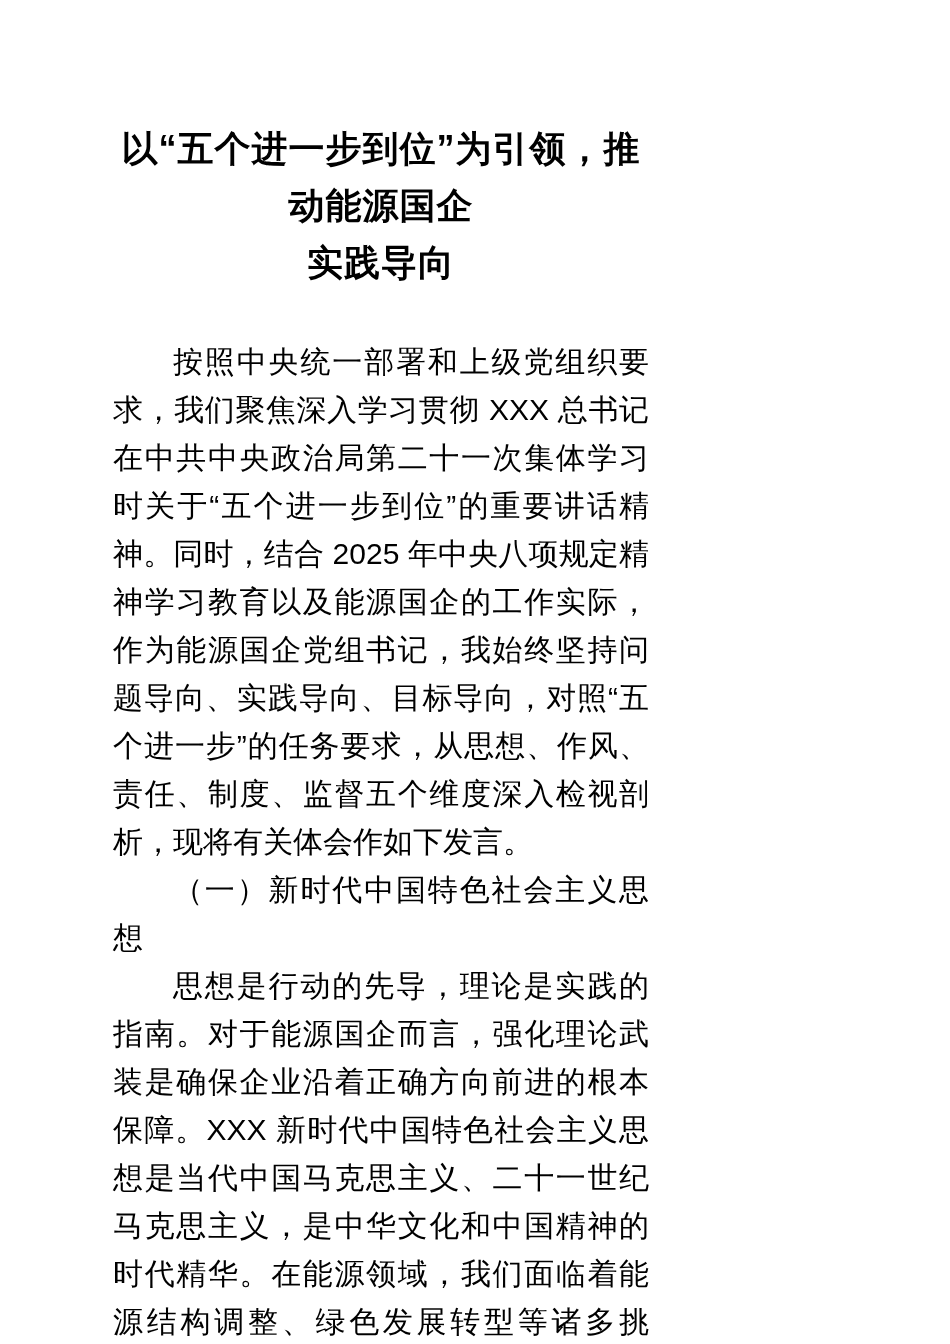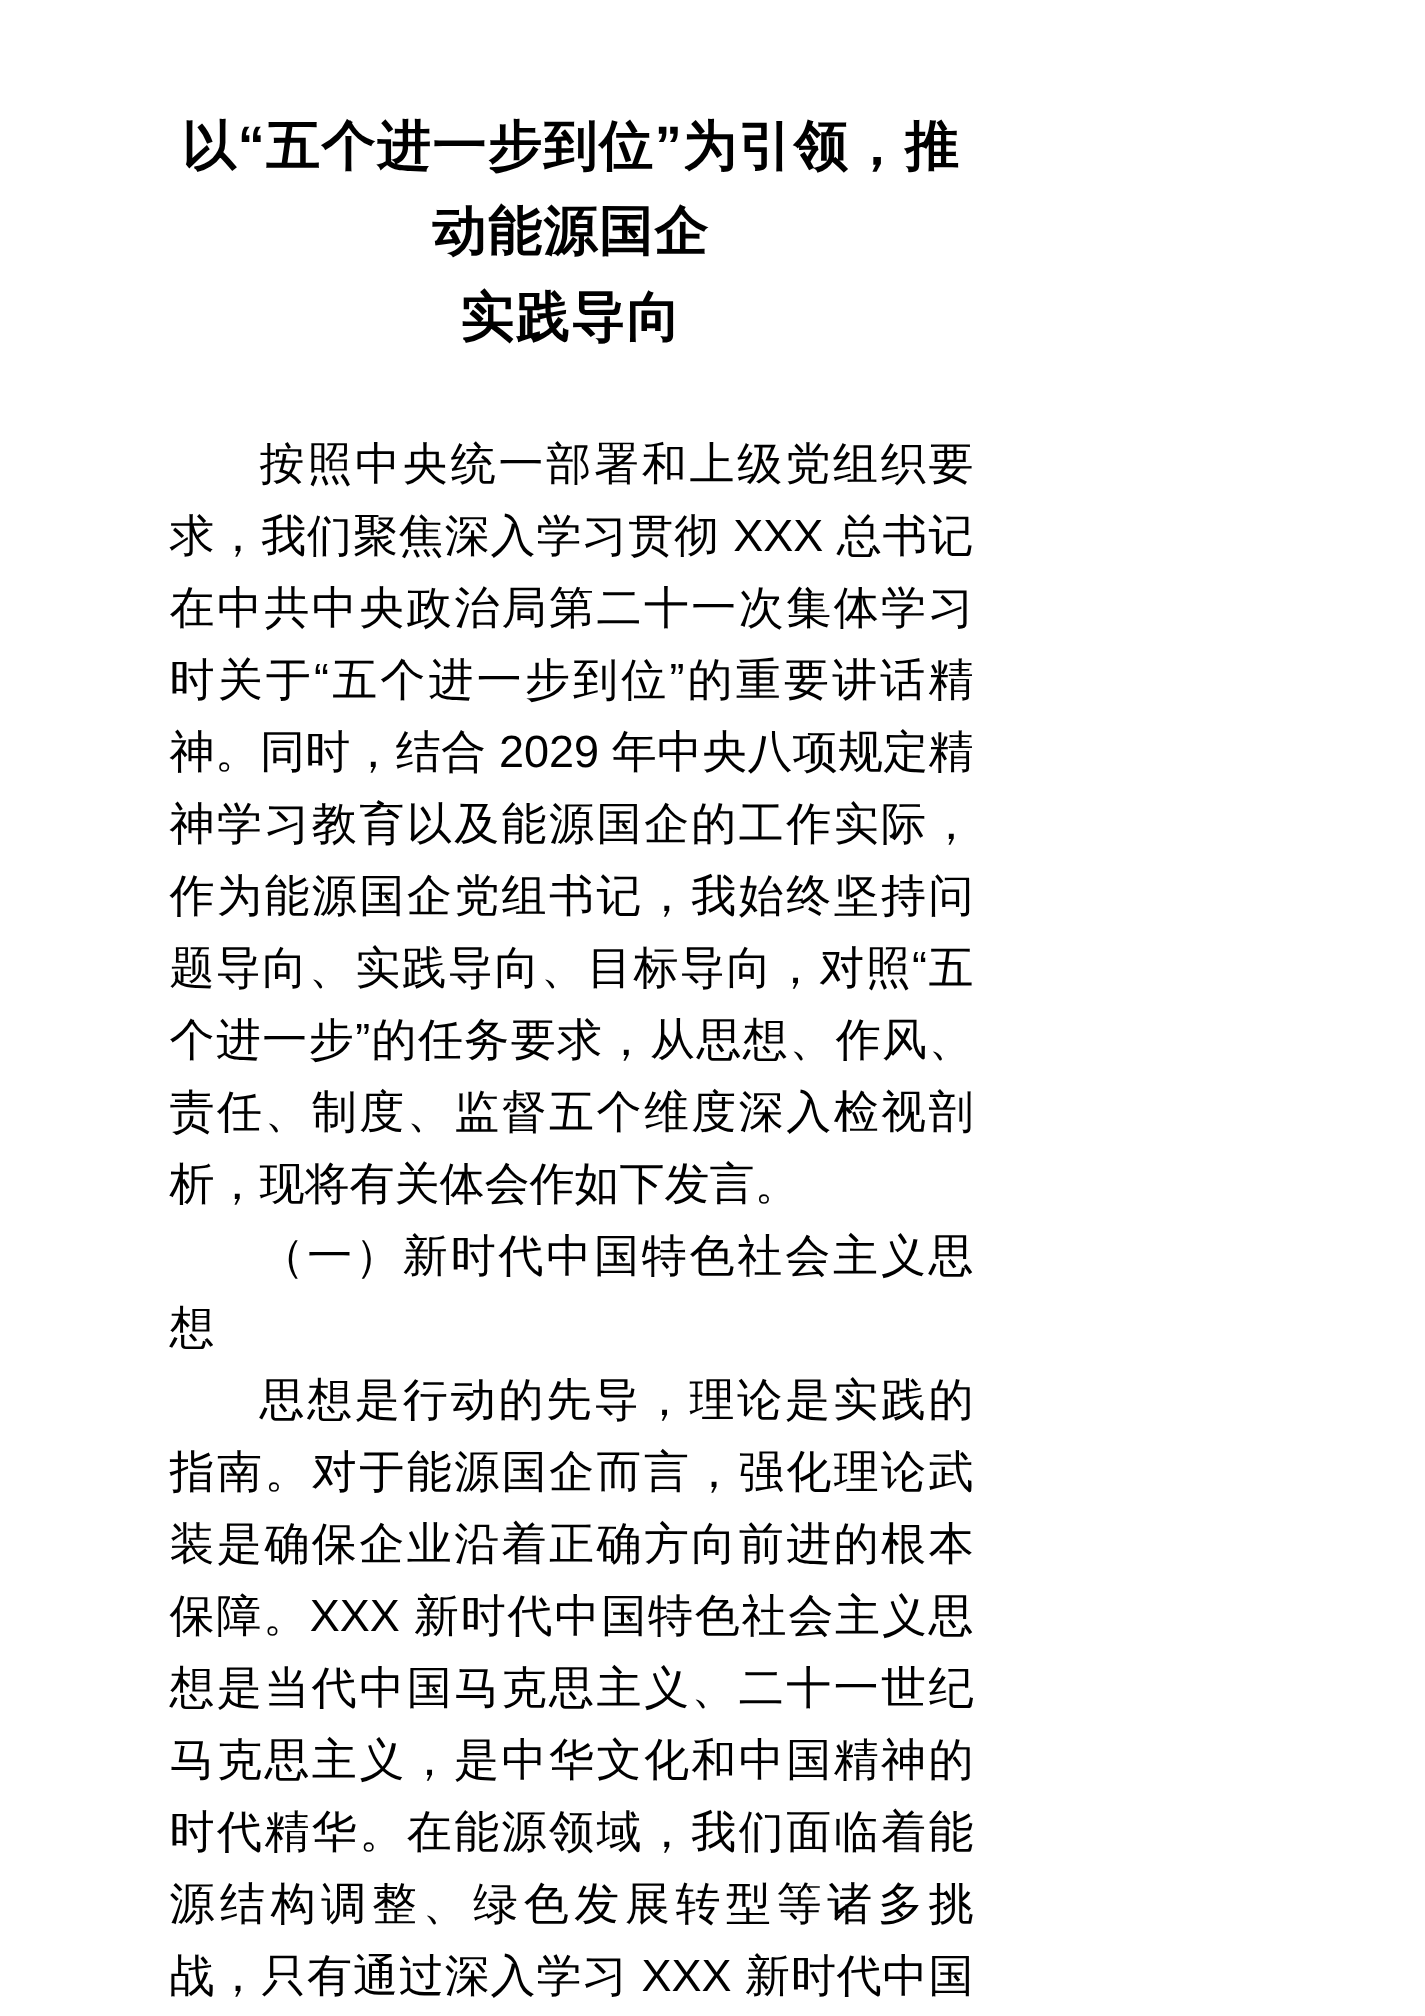--- a/index.html
+++ b/index.html
@@ -11,21 +11,21 @@
     height: 1344px;
     background: #ffffff;
     color: #000000;
     font-family: "Liberation Sans", "DejaVu Sans", sans-serif;
     overflow: hidden;
   }
   .page {
     box-sizing: border-box;
     width: 756px;
     height: 1344px;
-    padding: 68px 107px 0 113px;
+    padding: 120px 107px 0 113px;
     background: #ffffff;
   }
   .doc-title {
     font-size: 36px;
     line-height: 57px;
     font-weight: 700;
     text-align: center;
     margin: 0 0 47px 0;
     letter-spacing: 1px;
   }
@@ -46,19 +46,19 @@
 </style>
 </head>
 <body>
 
 <div class="page">
   <div class="doc-title">
     <div>以“五个进一步到位”为引领，推动能源国企</div>
     <div>实践导向</div>
   </div>
 
-  <p class="para">按照中央统一部署和上级党组织要求，我们聚焦深入学习贯彻 XXX 总书记在中共中央政治局第二十一次集体学习时关于“五个进一步到位”的重要讲话精神。同时，结合 2029 年中央八项规定精神学习教育以及能源国企的工作实际，作为能源国企党组书记，我始终坚持问题导向、实践导向、目标导向，对照“五个进一步”的任务要求，从思想、作风、责任、制度、监督五个维度深入检视剖析，现将有关体会作如下发言。</p>
+  <p class="para">按照中央统一部署和上级党组织要求，我们聚焦深入学习贯彻 XXX 总书记在中共中央政治局第二十一次集体学习时关于“五个进一步到位”的重要讲话精神。同时，结合 2025 年中央八项规定精神学习教育以及能源国企的工作实际，作为能源国企党组书记，我始终坚持问题导向、实践导向、目标导向，对照“五个进一步”的任务要求，从思想、作风、责任、制度、监督五个维度深入检视剖析，现将有关体会作如下发言。</p>
 
 
   <p class="para heading2">（一）新时代中国特色社会主义思想</p>
 
   <p class="para">思想是行动的先导，理论是实践的指南。对于能源国企而言，强化理论武装是确保企业沿着正确方向前进的根本保障。XXX 新时代中国特色社会主义思想是当代中国马克思主义、二十一世纪马克思主义，是中华文化和中国精神的时代精华。在能源领域，我们面临着能源结构调整、绿色发展转型等诸多挑战，只有通过深入学习 XXX 新时代中国特色社会主义思想，特别是 XXX 总书记关于能源安全新战略等重要论述，才能准确把握行业发展大势，科学制定企业发展战略。</p>
 </div>
 
 </body></html>

